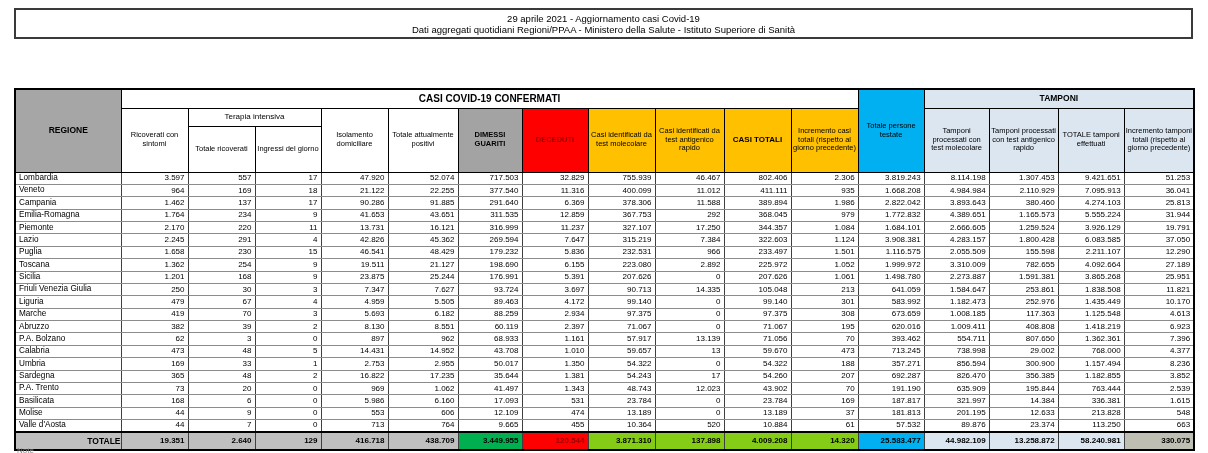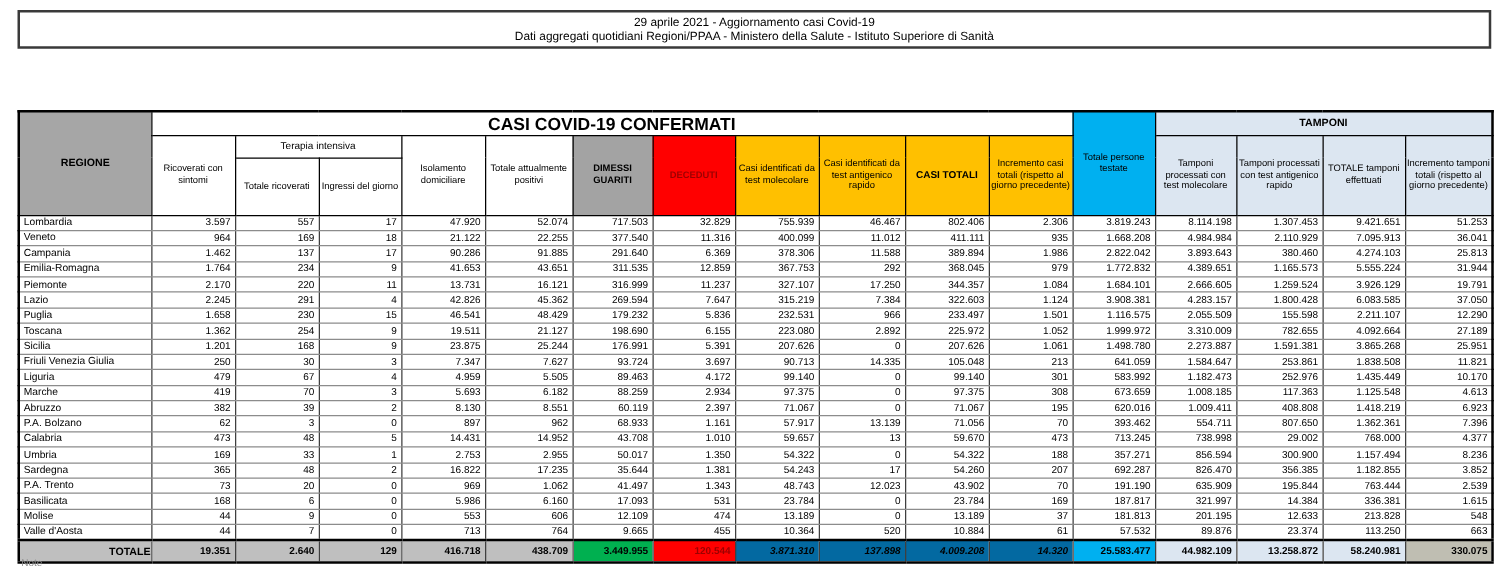--- a/index.html
+++ b/index.html
@@ -54,37 +54,37 @@
     white-space: nowrap;
     overflow: hidden;
   }
   thead tr.r1 { height: 19px; }
   thead tr.r2 { height: 18px; }
   thead tr.r3 { height: 46px; }
   tbody tr { height: 12.38px; }
   tbody tr.total-row { height: 18px; }
   tbody tr.total-row td { border-top: 2px solid #000; border-bottom: 2px solid #000; font-weight: bold; }
 
-  th.band-casi { font-size: 14px; font-weight: bold; }
+  th.band-casi { font-size: 10px; font-weight: bold; }
   th.bold { font-weight: bold; }
   th.regione { background: #a6a6a6; font-size: 8.5px; font-weight: bold; }
   th.bg-green { background: #a3a3a3; font-weight: bold; }
   th.bg-red { background: #FF0000; color: #9c0000; font-weight: bold; }
   th.bg-yellow { background: #FFC000; }
   th.bg-yellow.bold { font-weight: bold; font-size: 8px; }
   th.bg-cyan { background: #00B0F0; }
   th.bg-blue { background: #DCE6F1; }
   th.band-tamponi { background: #DCE6F1; font-weight: bold; font-size: 8.5px; }
 
   td.region { text-align: left; padding-left: 3px; font-size: 8.2px; margin-left: 32px; }
   td.num { text-align: right; padding-right: 3px; }
   td.c-grey { background: #BFBFBF; }
   td.c-green { background: #00B050; }
   td.c-red { background: #FF0000; color: #9c0000; }
-  td.c-yellow { background: #0369a1; font-style: italic; }
+  td.c-yellow { background: #84cc16; }
   td.c-cyan { background: #00B0F0; }
   td.c-blue { background: #DCE6F1; }
   td.c-tan { background: #BfBEB2; }
   td.total-label { text-align: right; font-size: 8.5px; }
 
   .note {
     position: absolute;
     left: 17px; top: 446px;
     font-size: 8px;
     color: #8a8a8a;

